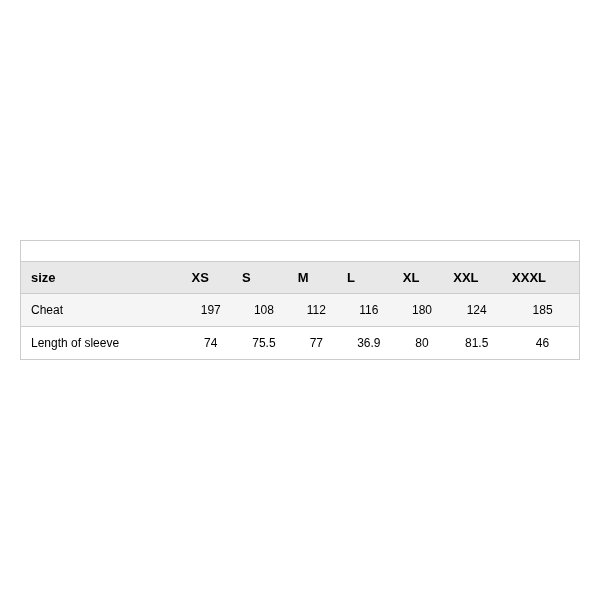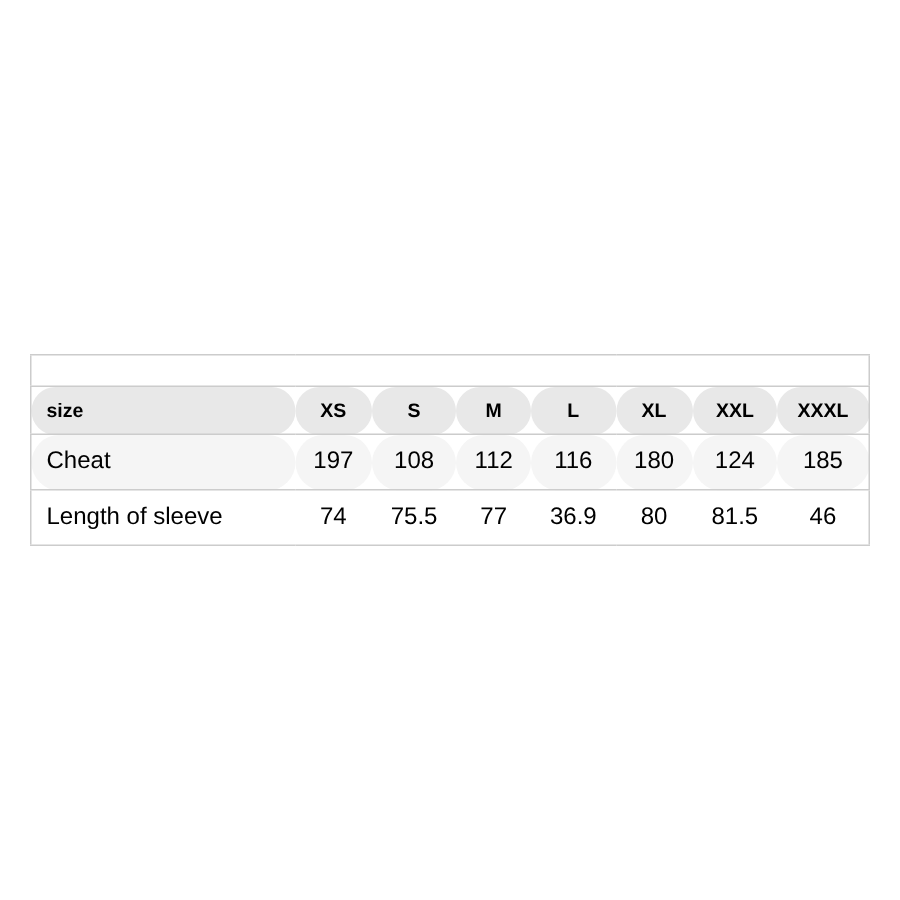--- a/index.html
+++ b/index.html
@@ -1,19 +1,18 @@
 <!DOCTYPE html>
 <html><head>
   <meta charset="utf-8">
   <style>
     * {
       margin: 0;
       padding: 0;
       box-sizing: border-box;
-      border-radius: 29px;
     }
 
     body {
       width: 600px;
       height: 600px;
       background: #ffffff;
       display: flex;
       align-items: center;
       justify-content: center;
       font-family: Arial, sans-serif;
@@ -33,31 +32,31 @@
       text-align: center;
       font-size: 16px;
       font-weight: bold;
       padding: 10px 8px;
       background: #ffffff;
       border-bottom: 1px solid #cccccc;
       border-top: 1px solid #cccccc;
     }
 
     .header-row td {
-      text-align: center;
+      text-align: left;
       font-size: 13px;
       font-weight: bold;
       padding: 8px 6px;
       background: #e8e8e8;
       border-bottom: 1px solid #cccccc;
     }
 
     .data-row td {
       text-align: center;
-      font-size: 16px;
+      font-size: 12px;
       padding: 9px 6px;
       border-bottom: 1px solid #cccccc;
     }
 
     .data-row:nth-child(odd) td {
       background: #f5f5f5;
     }
 
     .data-row:nth-child(even) td {
       background: #ffffff;

